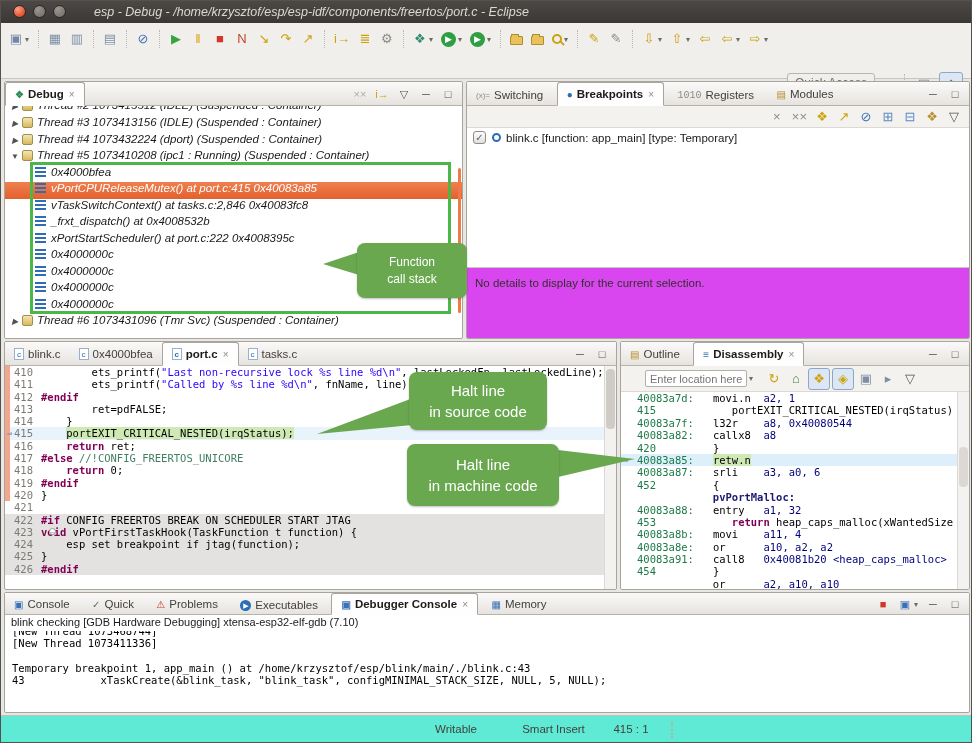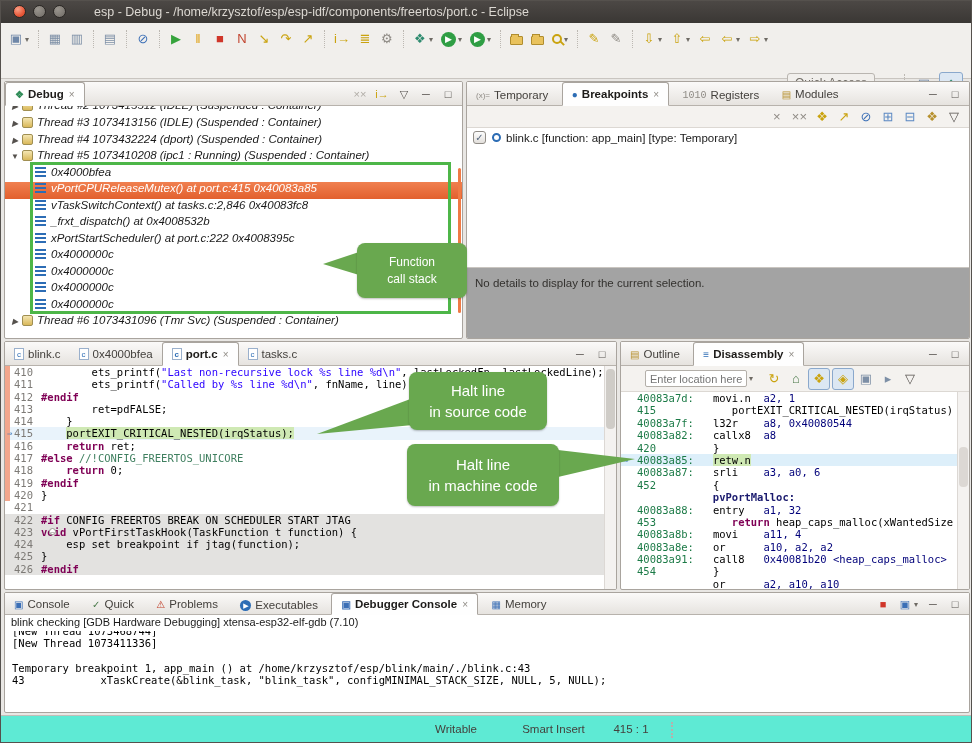--- a/index.html
+++ b/index.html
@@ -1,20 +1,20 @@
 <!DOCTYPE html>
 <html><head>
 <meta charset="utf-8">
 <style>
   html,body{margin:0;padding:0;background:#555;}
   #window{position:relative;width:972px;height:743px;background:#e9e7e4;font-family:"Liberation Sans",sans-serif;overflow:hidden;border:1px solid #55514d;box-sizing:border-box;}
   *{box-sizing:border-box;}
   
   .titlebar{position:absolute;left:0;top:0;width:100%;height:22px;background:linear-gradient(#4c4845,#3a3734);color:#dcd8d2;font-size:12.5px;line-height:22px;}
-  .titlebar .title{position:absolute;left:93px;top:0;white-space:nowrap;}
+  .titlebar .title{position:absolute;left:93px;top:0;white-space:nowrap;font-style:italic;}
   .winbtn{position:absolute;top:4px;width:13px;height:13px;border-radius:50%;border:1px solid #2a2724;}
   .winbtn.close{left:12px;background:radial-gradient(circle at 35% 30%,#f9a188,#e8593a 60%,#c44022);}
   .winbtn.min{left:32px;background:radial-gradient(circle at 35% 30%,#9a958e,#6e6a64);}
   .winbtn.max{left:52px;background:radial-gradient(circle at 35% 30%,#9a958e,#6e6a64);}
   
   .toolbar{position:absolute;left:0;top:22px;width:100%;height:56px;background:#f1efec;border-bottom:1px solid #c9c5c0;}
   .tbrow{position:absolute;left:4px;top:3px;height:26px;display:flex;align-items:center;}
   .tb-btn{display:inline-flex;align-items:center;padding:2px 3px;margin:0 1px;border-radius:3px;cursor:default;}
   .tb-glyph{font-size:13px;line-height:16px;min-width:14px;text-align:center;}
   .tb-glyph.circle{width:15px;height:15px;border-radius:50%;font-size:9px;line-height:15px;}
@@ -48,21 +48,21 @@
   .tarrow{display:inline-block;width:10px;margin-left:5px;font-size:8px;color:#55514d;text-align:center;}
   .thread-ic{display:inline-block;width:11px;height:11px;background:linear-gradient(#f4e6b2,#d9b85a);border:1px solid #a08f52;border-radius:2px;margin:0 4px -2px 2px;}
   .frame-ic{display:inline-block;width:11px;height:10px;margin:0 5px -1px 30px;background:linear-gradient(#2d6db5 0 2px,transparent 2px 4px,#2d6db5 4px 6px,transparent 6px 8px,#2d6db5 8px 10px);}
   .trow.selected{background:linear-gradient(#f08050,#e2602e);color:#fff;}
   .ubuntu-scroll{position:absolute;right:1px;top:86px;width:3px;height:145px;background:#ef7a45;border-radius:2px;}
   
   .bp-list{position:relative;height:139px;background:#fff;}
   .bp-row{display:flex;align-items:center;height:19px;padding-left:6px;font-size:11.5px;color:#1a1a1a;}
   .bp-check{width:13px;height:13px;border:1px solid #8f8b85;border-radius:3px;background:linear-gradient(#fdfdfd,#e2dfdb);color:#55677e;font-size:10px;line-height:12px;text-align:center;margin-right:6px;}
   .bp-ic{position:relative;width:9px;height:9px;border:2px solid #2d6db5;border-radius:50%;background:#fff;margin-right:5px;}
-  .bp-details{height:72px;background:#a3a3a3;border-top:1px solid #c9c5c0;font-size:11.5px;color:#33312e;padding:9px 8px;}
+  .bp-details{height:72px;background:#d946ef;border-top:1px solid #c9c5c0;font-size:11.5px;color:#33312e;padding:9px 8px;}
   
   .ed-body{position:relative;height:224px;overflow:hidden;font-family:"DejaVu Sans Mono",monospace;font-size:10.5px;}
   .ed-row{position:relative;height:12.3px;line-height:12.3px;white-space:pre;}
   .ed-row .lnum{display:inline-block;width:36px;padding-right:8px;text-align:right;color:#7d7a76;}
   .ed-row.annot::before{content:'';position:absolute;left:0;top:0;width:5px;height:100%;background:#f2a68c;}
   .ed-row.halt{background:#e9f3fb;}
   .ed-row.inactive{background:#e3e2e0;}
   .hl{background:#cfe9b4;}
   .halt-arrow{position:absolute;left:2px;top:0;color:#2d6db5;font-size:9px;}
   .fold-dot{position:absolute;left:44px;top:2px;width:7px;height:7px;border:1px solid #9a968f;border-radius:50%;background:#fff;font-size:6px;line-height:5px;text-align:center;color:#6e6a64;}
@@ -260,21 +260,21 @@
         <div class="trow"><span class="tin"><span class="frame-ic"></span><span>0x4000000c</span></span></div>
         <div class="trow"><span class="tin"><span class="tarrow">▶</span><span class="thread-ic"></span><span>Thread #6 1073431096 (Tmr Svc) (Suspended : Container)</span></span></div>
       </div>
     <div class="ubuntu-scroll"></div>
   </div>
 
   <div class="panel" style="left:465px;top:80px;width:504px;height:258px;">
     <div class="tabbar">
       <div class="tab">
         <span class="tico" style="color:#8f8b85;font-size:8px;">(x)=</span>
-        <span>Temporary</span>
+        <span>Switching</span>
       </div>
       <div class="tab active">
         <span class="tico" style="color:#2d6db5">●</span>
         <span>Breakpoints</span>
         <span class="tclose">×</span>
       </div>
       <div class="tab">
         <span class="tico" style="color:#8f8b85;font-size:10px;font-family:Liberation Mono, monospace;">1010</span>
         <span>Registers</span>
       </div>

